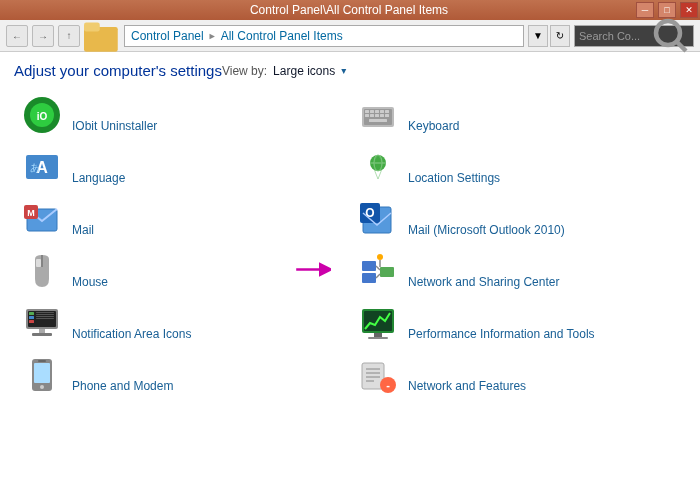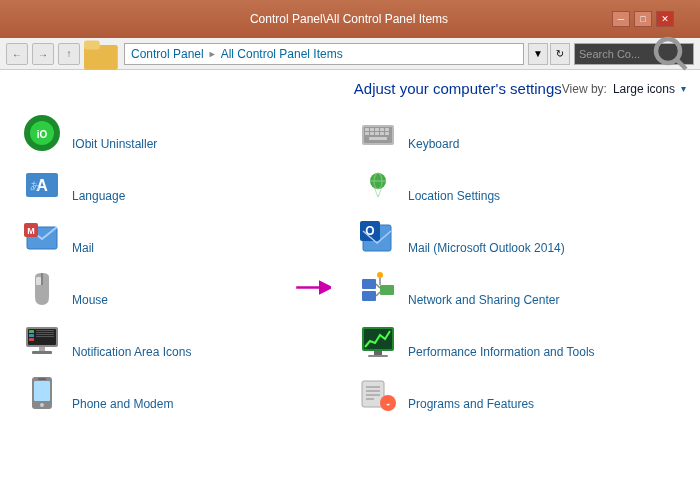--- a/index.html
+++ b/index.html
@@ -8,25 +8,25 @@
       height: 500px;
       font-family: 'Segoe UI', Arial, sans-serif;
       font-size: 13px;
       background: #fff;
       overflow: hidden;
     }
 
     
     .title-bar {
       background: linear-gradient(to bottom, #c0714e, #b05a38);
-      height: 38px;
+      height: 20px;
       display: flex;
       align-items: center;
       justify-content: space-between;
-      padding: 0 26px;
+      padding: 0 2px;
     }
     .title-bar-text {
       color: white;
       font-size: 12px;
       flex: 1;
       text-align: center;
     }
     .title-bar-controls {
       display: flex;
       gap: 4px;
@@ -114,21 +114,21 @@
 
     
     .main {
       padding: 10px 14px;
       background: white;
       height: calc(500px - 62px);
     }
     .header-row {
       display: flex;
       align-items: center;
-      justify-content: flex-end;
+      justify-content: flex-start;
       margin-bottom: 10px;
     }
     .adjust-text {
       font-size: 15px;
       color: #003399;
       font-weight: normal;
     }
     .view-by {
       display: flex;
       align-items: center;
@@ -306,21 +306,21 @@
     <div class="item-row">
       <div class="item-icon">
         <svg viewBox="0 0 36 36">
           <rect x="3" y="6" width="28" height="26" rx="2" fill="#5599dd"></rect>
           <rect x="3" y="6" width="28" height="26" rx="2" fill="none" stroke="#3377bb" stroke-width="1"></rect>
           <rect x="0" y="2" width="20" height="20" rx="2" fill="#1155aa"></rect>
           <text x="10" y="16" text-anchor="middle" fill="white" font-size="12" font-weight="bold">O</text>
           <polyline points="3,12 17,24 31,12" fill="none" stroke="#aaccff" stroke-width="1.5"></polyline>
         </svg>
       </div>
-      <span class="item-label">Mail (Microsoft Outlook 2014)</span>
+      <span class="item-label">Mail (Microsoft Outlook 2010)</span>
     </div>
 
     <div class="item-row">
       <div class="item-icon">
         <svg viewBox="0 0 36 36">
           <path d="M11 6 Q11 2 18 2 Q25 2 25 6 L25 26 Q25 34 18 34 Q11 34 11 26 Z" fill="#aaa"></path>
           <line x1="18" y1="2" x2="18" y2="14" stroke="#777" stroke-width="1.5"></line>
           <rect x="12" y="6" width="5" height="8" rx="1" fill="#ddd"></rect>
         </svg>
       </div>
@@ -401,17 +401,17 @@
           <rect x="2" y="6" width="22" height="26" rx="2" fill="#ddd"></rect>
           <rect x="2" y="6" width="22" height="26" rx="2" fill="none" stroke="#aaa" stroke-width="1"></rect>
           <line x1="6" y1="12" x2="20" y2="12" stroke="#888" stroke-width="1"></line>
           <line x1="6" y1="16" x2="20" y2="16" stroke="#888" stroke-width="1"></line>
           <line x1="6" y1="20" x2="20" y2="20" stroke="#888" stroke-width="1"></line>
           <line x1="6" y1="24" x2="14" y2="24" stroke="#888" stroke-width="1"></line>
           <circle cx="28" cy="28" r="8" fill="#ff6644"></circle>
           <text x="28" y="32" text-anchor="middle" fill="white" font-size="11" font-weight="bold">-</text>
         </svg>
       </div>
-      <span class="item-label">Programs and Features</span>
+      <span class="item-label">Network and Features</span>
     </div>
 
   </div>
 </div>
 
 </body></html>

